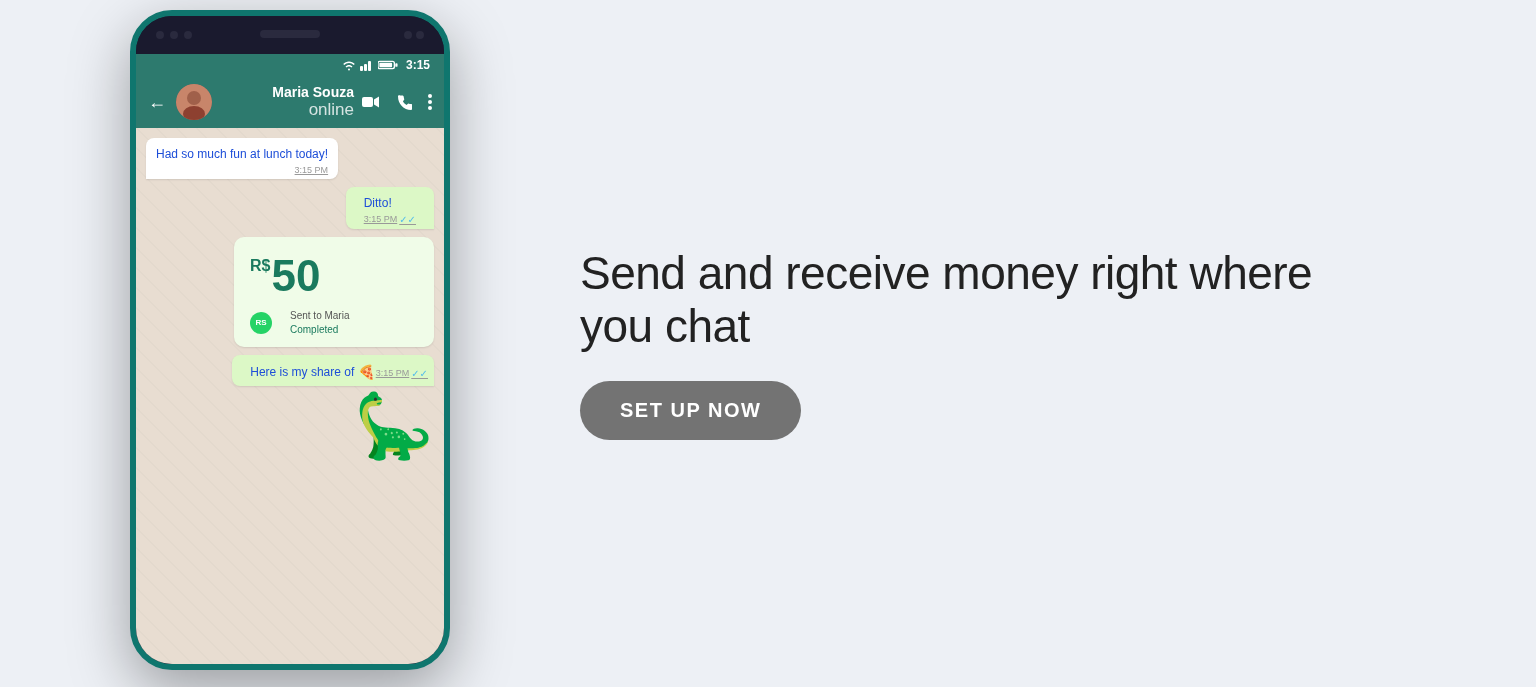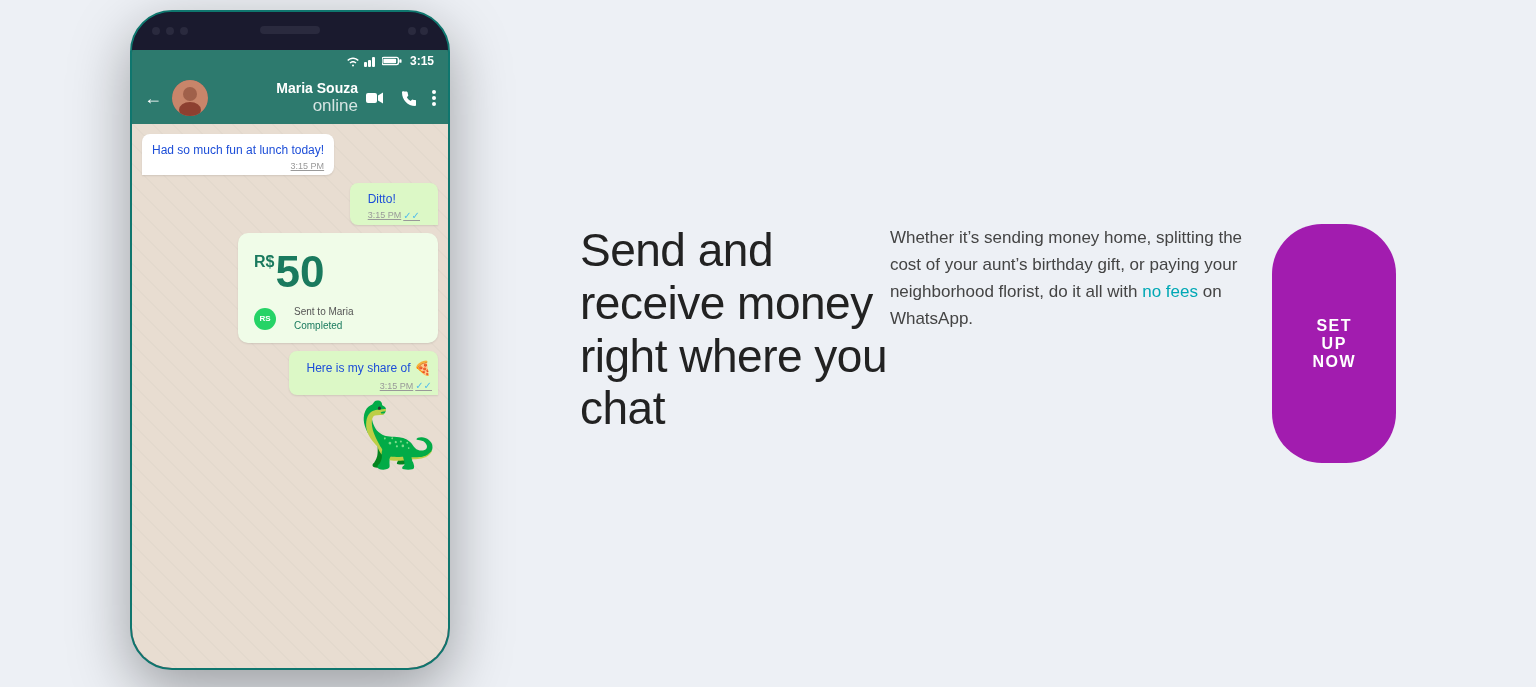--- a/index.html
+++ b/index.html
@@ -34,21 +34,21 @@
     }
 
     .phone-outer {
       width: 320px;
       height: 660px;
       background: #1a1a2e;
       border-radius: 42px;
       position: relative;
       box-shadow: 0 20px 60px rgba(0,0,0,0.35);
       overflow: hidden;
-      border: 2px solid #0f766e;
+      border: 6px solid #0f766e;
       margin-top: -10px;
     }
 
     
     .phone-top-bar {
       width: 100%;
       height: 38px;
       background: #1a1a2e;
       display: flex;
       align-items: center;
@@ -291,21 +291,21 @@
       align-self: flex-end;
       z-index: 1;
       position: relative;
     }
 
     
     .content-section {
       flex: 1;
       padding: 40px 60px 40px 80px;
       display: flex;
-      flex-direction: row;
+      flex-direction: column;
       justify-content: center;
     }
 
     .headline {
       font-size: 46px;
       font-weight: 400;
       color: #222;
       line-height: 1.15;
       margin-bottom: 28px;
       letter-spacing: -0.5px;
@@ -319,26 +319,26 @@
       margin-bottom: 40px;
     }
 
     .no-fees-link {
       color: #00a8b5;
       text-decoration: none;
     }
 
     .cta-button {
       display: inline-block;
-      background: #a21caf;
+      background: #737373;
       color: white;
       border: none;
       border-radius: 50px;
       padding: 18px 40px;
-      font-size: 16px;
+      font-size: 20px;
       font-weight: 700;
       letter-spacing: 1.5px;
       cursor: pointer;
       width: fit-content;
       text-transform: uppercase;
     }
   </style>
 </head>
 <body>
 
@@ -438,21 +438,21 @@
           <div class="payment-info">
             <div class="payment-avatar">RS</div>
             <div class="payment-details">
               <div>Sent to Maria</div>
               <div class="payment-completed">Completed</div>
             </div>
           </div>
         </div>
 
         <div class="msg-sent" style="display:flex;flex-direction:row;align-items:center;gap:4px;padding-right:6px;">
-          <div style="display:flex;flex-direction:column;flex:1;">
+          <div style="display:flex;flex-direction:row;flex:1;">
             <div class="msg-text" style="display:flex;align-items:center;gap:4px;">
               <span>Here is my share of</span>
               <span style="font-size:14px;">🍕</span>
             </div>
             <div class="msg-time">
               <span>3:15 PM</span>
               <span class="check-marks">✓✓</span>
             </div>
           </div>
         </div>
@@ -461,20 +461,17 @@
           <div style="font-size:64px;line-height:1;">🦕</div>
         </div>
 
       </div>
     </div>
   </div>
 
   <div class="content-section">
     <h1 class="headline">Send and receive money right where you chat</h1>
 
-    <p class="description">
-      <span>Whether it’s sending money home, splitting the cost of your aunt’s birthday gift, or paying your neighborhood florist, do it all with </span><a class="no-fees-link" href="#">no fees</a><span> on WhatsApp.</span>
-    </p>
 
     <button class="cta-button">SET UP NOW</button>
   </div>
 
 </div>
 
 </body></html>

